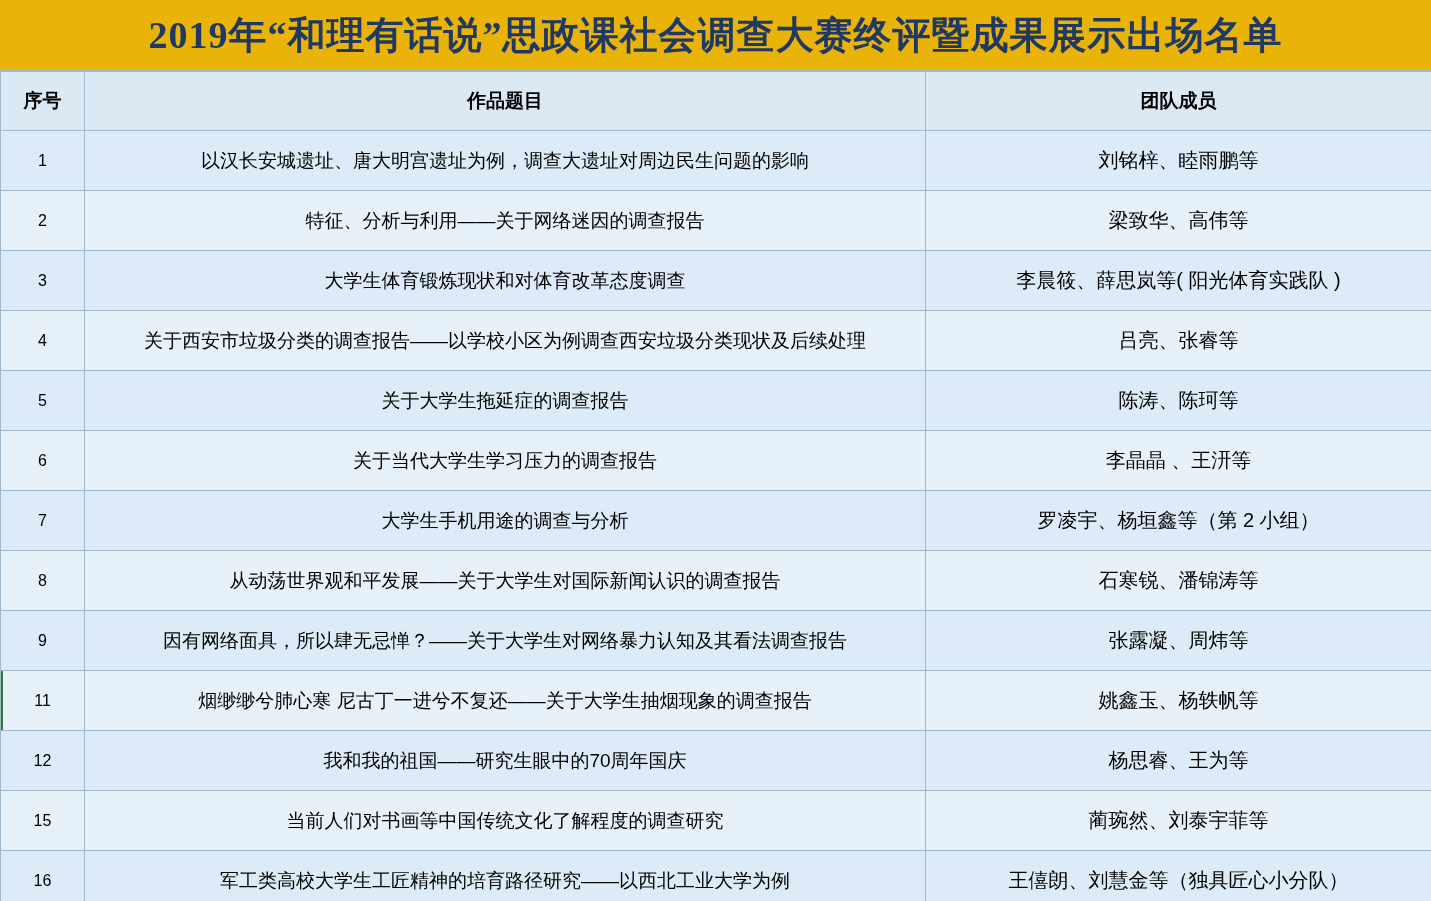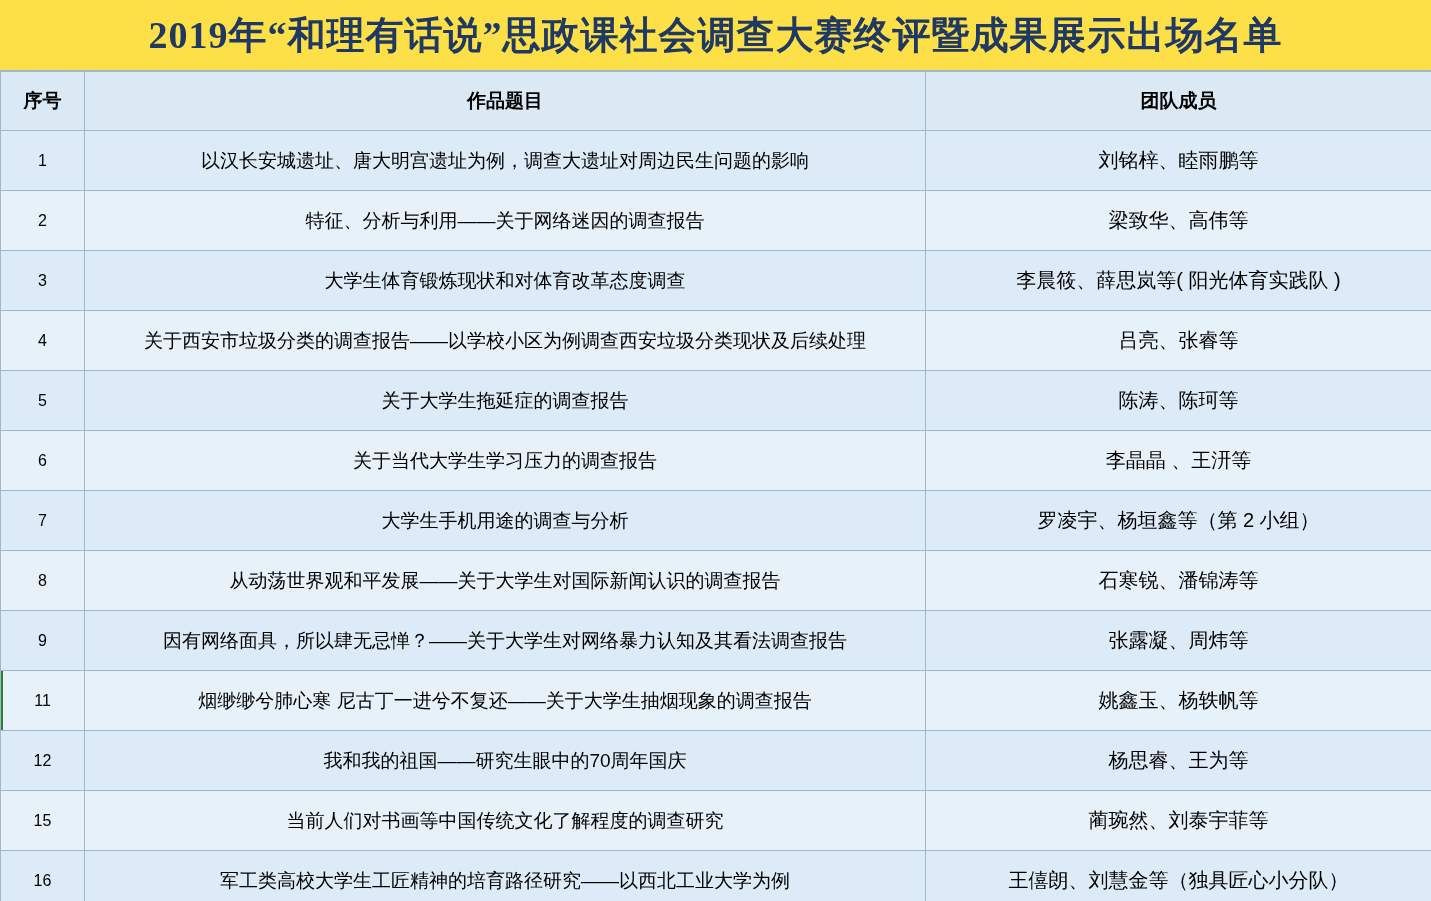--- a/index.html
+++ b/index.html
@@ -10,21 +10,21 @@
   body {
     width: 1431px;
     height: 901px;
     font-family: "Liberation Sans", "DejaVu Sans", sans-serif;
     overflow: hidden;
   }
   .sheet {
     width: 1431px;
     height: 777px;
     position: relative;
-    background: #fde047;
+    background: #eab308;
     box-sizing: border-box;
   }
   .title-row {
     height: 70px;
     display: flex;
     align-items: center;
     justify-content: center;
     border-bottom: 1px solid #9fb8cd;
   }
   .title-text {

